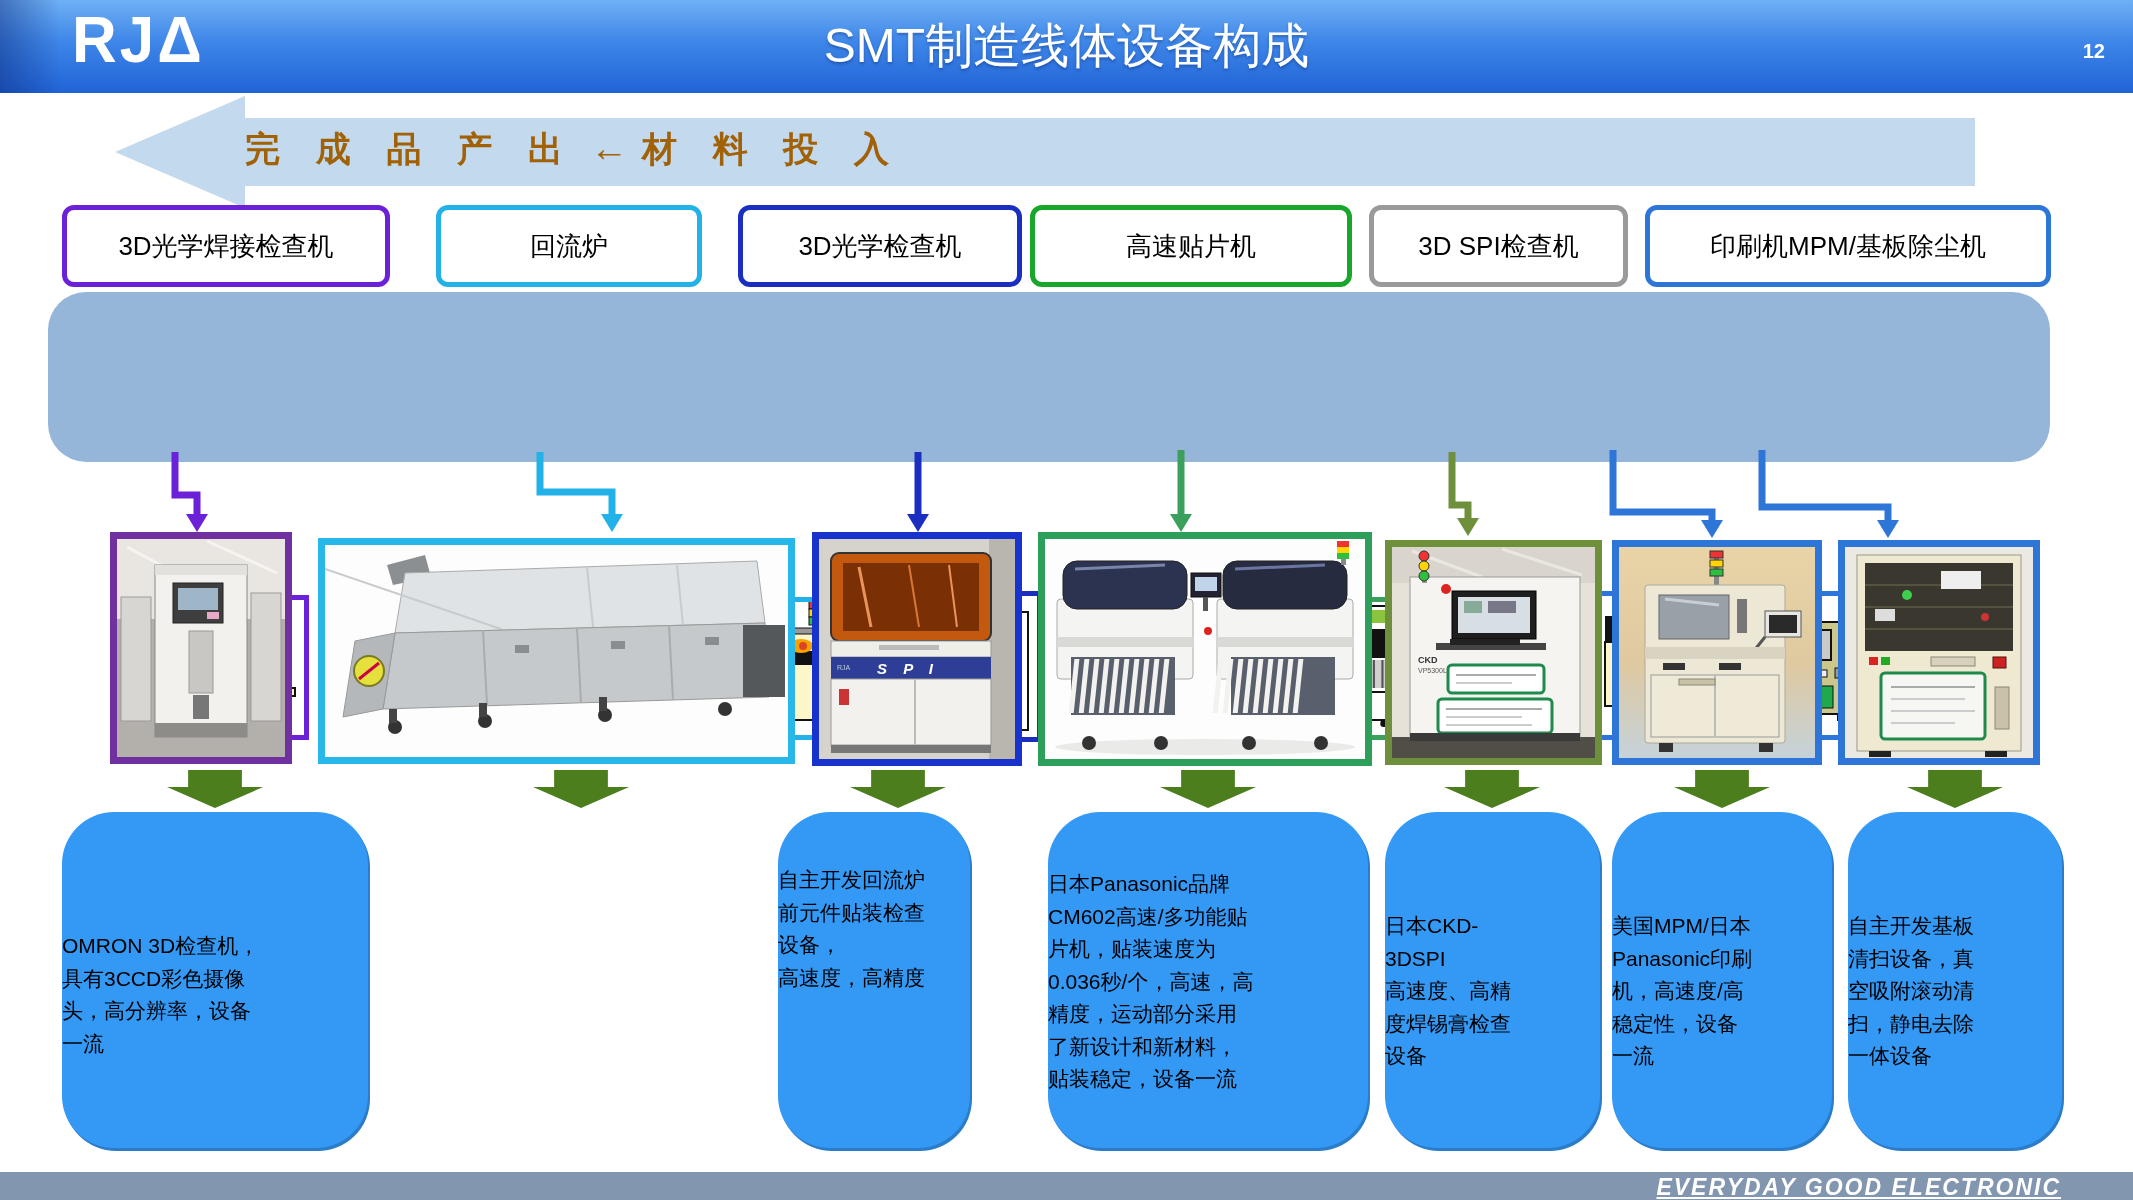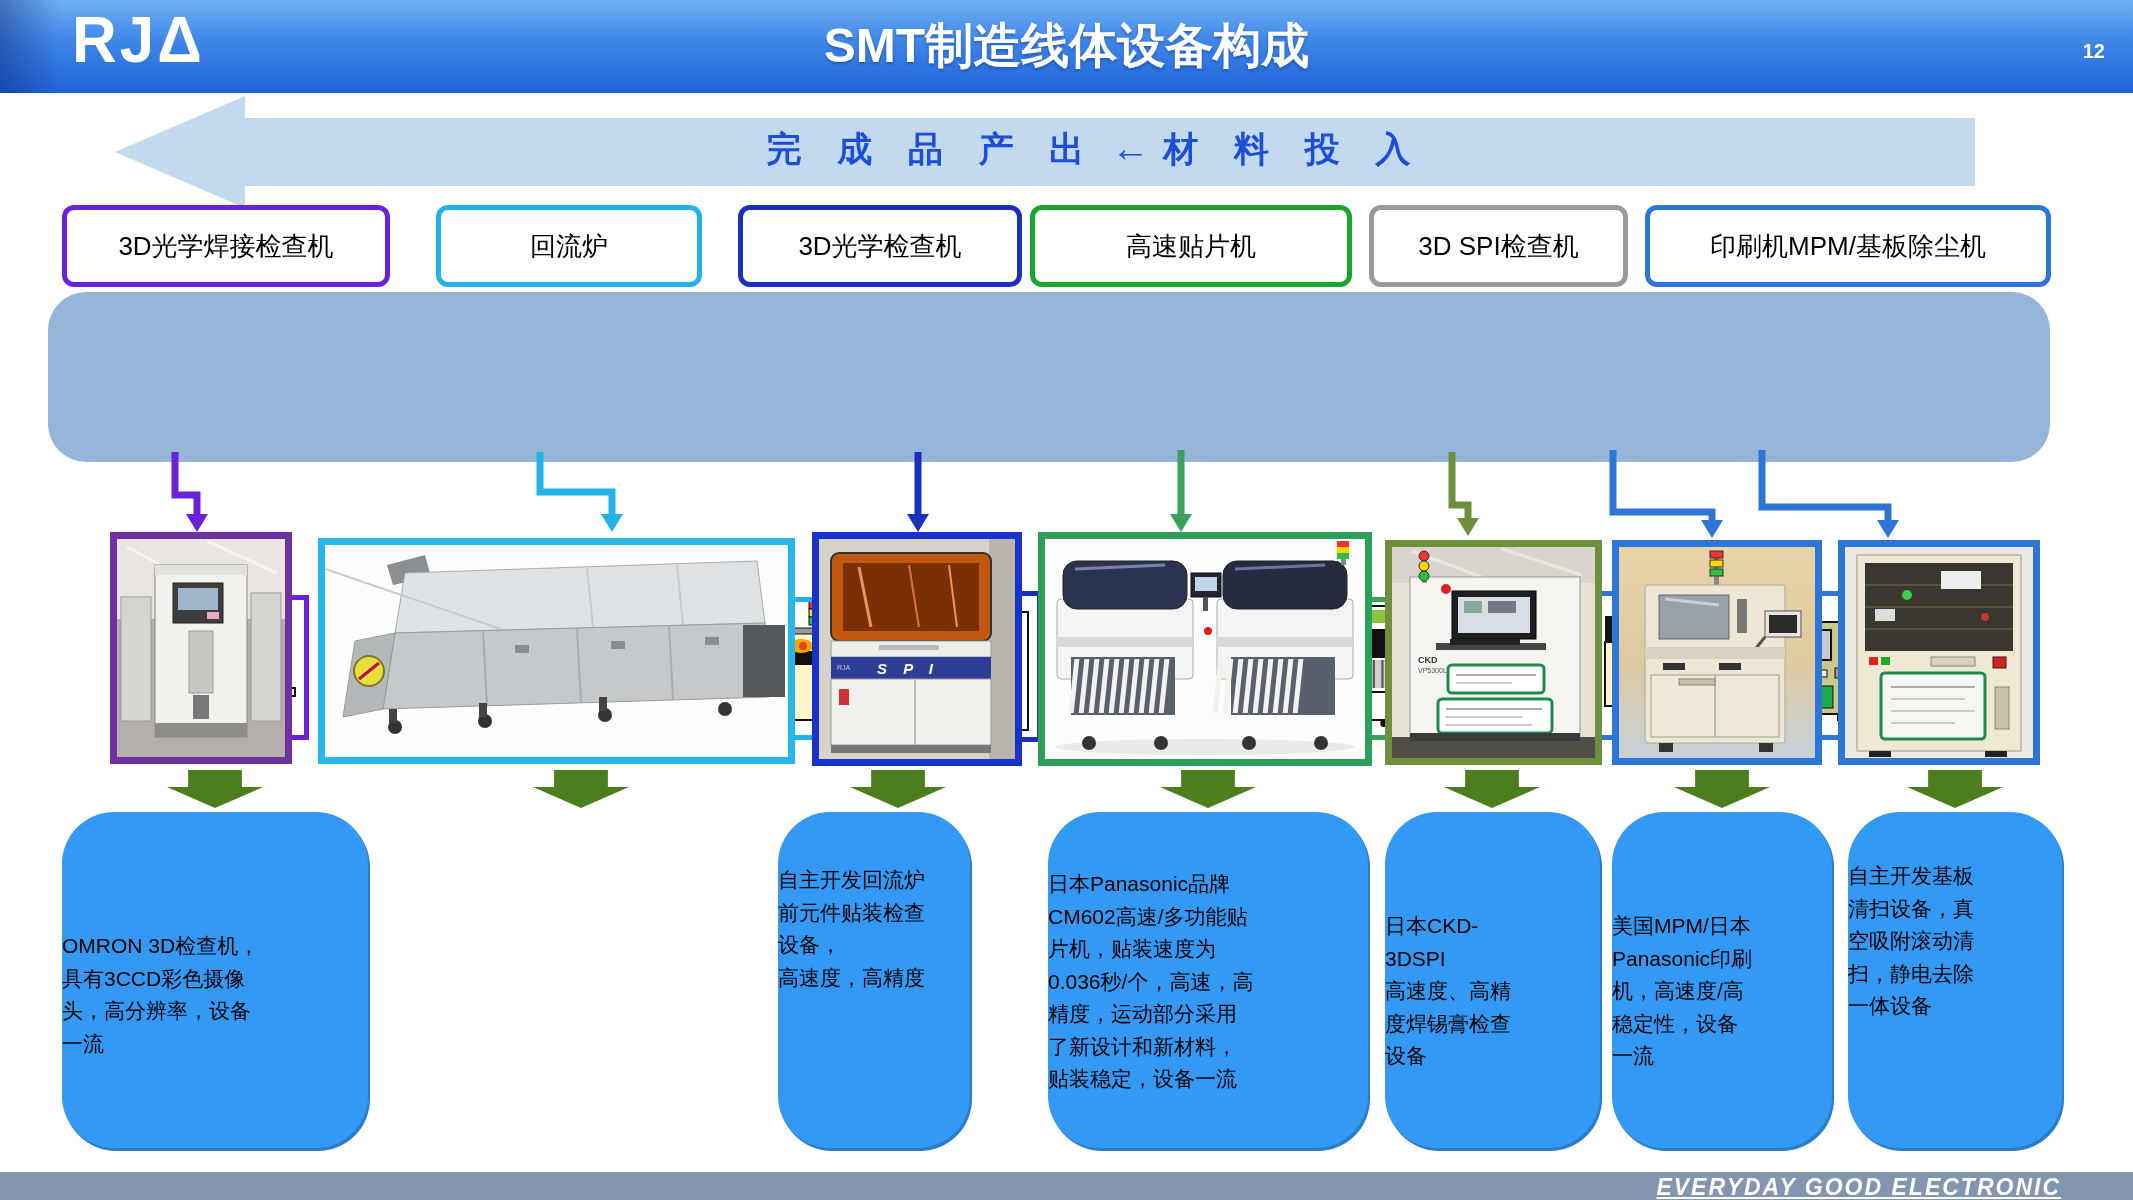--- a/index.html
+++ b/index.html
@@ -7,27 +7,27 @@
          font-family:"Liberation Sans","DejaVu Sans",sans-serif;}
 
   
   .header{position:absolute;left:0;top:0;width:2133px;height:93px;
           background:linear-gradient(180deg,#6FB0F5 0%,#3E86E8 45%,#2063D6 100%);}
   .header:before{content:"";position:absolute;left:0;top:0;width:60px;height:93px;
           background:linear-gradient(90deg,rgba(12,40,120,.45),rgba(12,40,120,0));}
   .logo{position:absolute;left:72px;top:4px;color:#fff;font-size:62px;font-weight:bold;
         letter-spacing:3px;transform:scaleY(1.05);}
   .title{position:absolute;left:0;top:14px;width:100%;text-align:center;color:#fff;
-         font-size:48px;font-weight:bold;text-shadow:0 2px 3px rgba(0,30,90,.35);}
+         font-size:48px;font-weight:normal;text-shadow:0 2px 3px rgba(0,30,90,.35);}
   .pagenum{position:absolute;right:28px;top:40px;color:#fff;font-size:20px;font-weight:bold;}
 
   
   .banner{position:absolute;left:115px;top:96px;width:1860px;height:112px;}
-  .banner-text{position:absolute;left:130px;top:30px;width:1700px;text-align:center;
-         color:#1d4ed8;font-size:35px;font-weight:bold;letter-spacing:13px;}
+  .banner-text{position:absolute;left:130px;top:30px;width:1700px;
+         color:#a16207;font-size:35px;font-weight:bold;letter-spacing:13px;}
   .banner-arrowchar{font-size:38px;letter-spacing:0;padding:0 14px;}
 
   
   .eqlabel{position:absolute;top:205px;height:72px;background:#fff;border-radius:12px;
            text-align:center;line-height:72px;font-size:26px;font-weight:normal;color:#000;}
   .el1{left:62px;width:318px;border:5px solid #6B21D8;}
   .el2{left:436px;width:256px;border:5px solid #22B2E8;}
   .el3{left:738px;width:274px;border:5px solid #1A2FC0;}
   .el4{left:1030px;width:312px;border:5px solid #18A62B;}
   .el5{left:1369px;width:249px;border:5px solid #9A9A9A;}
@@ -68,21 +68,21 @@
   
   .desc{position:absolute;top:812px;height:336px;background:#3498F5;border-radius:52px;
         box-shadow:2px 3px 0 #2B7CC9;color:#000000;font-size:21px;line-height:1.55;
         text-align:left;white-space:pre-line;box-sizing:border-box;}
   .d1{left:62px;width:306px;padding-top:118px;}
   .d2{left:432px;width:298px;padding-top:140px;}
   .d3{left:778px;width:192px;padding-top:52px;}
   .d4{left:1048px;width:320px;padding-top:56px;}
   .d5{left:1385px;width:215px;padding-top:98px;}
   .d6{left:1612px;width:220px;padding-top:98px;}
-  .d7{left:1848px;width:214px;padding-top:48px;}
+  .d7{left:1848px;width:214px;padding-top:98px;}
 
   
   .footer{position:absolute;left:0;top:1172px;width:2133px;height:28px;background:#8396AF;}
   .slogan{position:absolute;right:72px;top:2px;color:#fff;font-size:23px;font-weight:bold;
           font-style:italic;letter-spacing:2px;text-decoration:underline;}
 </style>
 </head>
 <body>
 
 <div id="slide">

